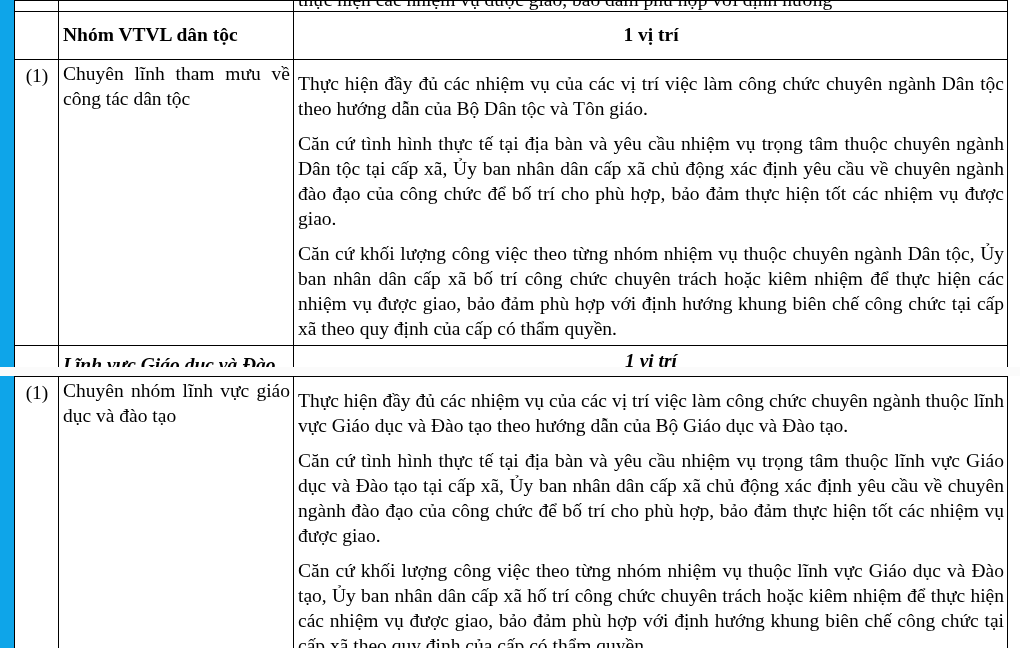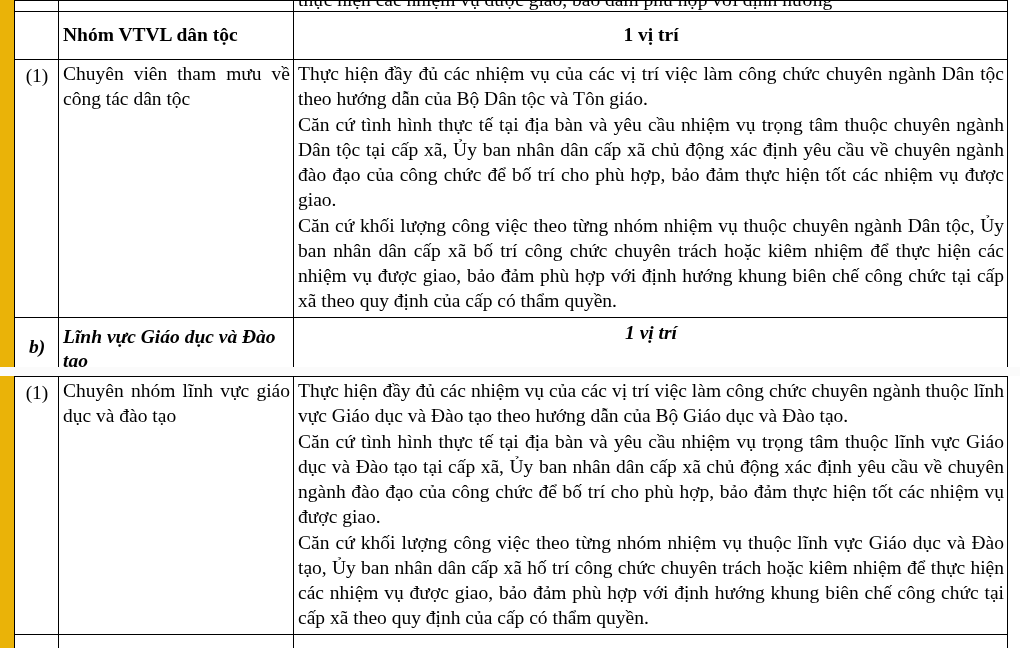--- a/index.html
+++ b/index.html
@@ -13,21 +13,21 @@
     overflow: hidden;
     font-family: "Liberation Serif", "DejaVu Serif", serif;
     color: #000000;
     -webkit-font-smoothing: antialiased;
   }
 
   .page {
     position: relative;
     width: 892px;
     height: 648px;
-    background: #eab308;
+    background: #0ea5e9;
   }
 
   
   table.doc-table {
     border-collapse: collapse;
     table-layout: fixed;
     width: 993px;
     margin: 0 0 0 14px;
     background: #ffffff;
   }
@@ -55,21 +55,21 @@
     vertical-align: middle !important;
   }
 
   
   .just {
     text-align: justify;
     text-justify: inter-word;
     hyphens: none;
   }
   .just > p {
-    margin: 0 0 1px 0;
+    margin: 10px 0 1px 0;
     text-align: justify;
     text-align-last: left;
   }
   .just > p:last-child {
     margin-bottom: 0;
   }
 
   .name-just {
     text-align: justify;
     text-align-last: left;
@@ -159,21 +159,21 @@
         <td class="cell-idx-mid bold">
           <span>1 vị trí</span>
         </td>
       </tr>
 
       <tr>
         <td class="cell-idx">
           <span>(1)</span>
         </td>
         <td>
-          <div class="name-just">Chuyên viên tham mưu về công tác dân tộc</div>
+          <div class="name-just">Chuyên lĩnh tham mưu về công tác dân tộc</div>
         </td>
         <td class="just">
           <p>Thực hiện đầy đủ các nhiệm vụ của các vị trí việc làm công chức chuyên ngành Dân tộc theo hướng dẫn của Bộ Dân tộc và Tôn giáo.</p>
           <p>Căn cứ tình hình thực tế tại địa bàn và yêu cầu nhiệm vụ trọng tâm thuộc chuyên ngành Dân tộc tại cấp xã, Ủy ban nhân dân cấp xã chủ động xác định yêu cầu về chuyên ngành đào đạo của công chức để bố trí cho phù hợp, bảo đảm thực hiện tốt các nhiệm vụ được giao.</p>
           <p>Căn cứ khối lượng công việc theo từng nhóm nhiệm vụ thuộc chuyên ngành Dân tộc, Ủy ban nhân dân cấp xã bố trí công chức chuyên trách hoặc kiêm nhiệm để thực hiện các nhiệm vụ được giao, bảo đảm phù hợp với định hướng khung biên chế công chức tại cấp xã theo quy định của cấp có thẩm quyền.</p>
         </td>
       </tr>
 
       <tr>
         <td class="cell-idx-mid bolditalic">

